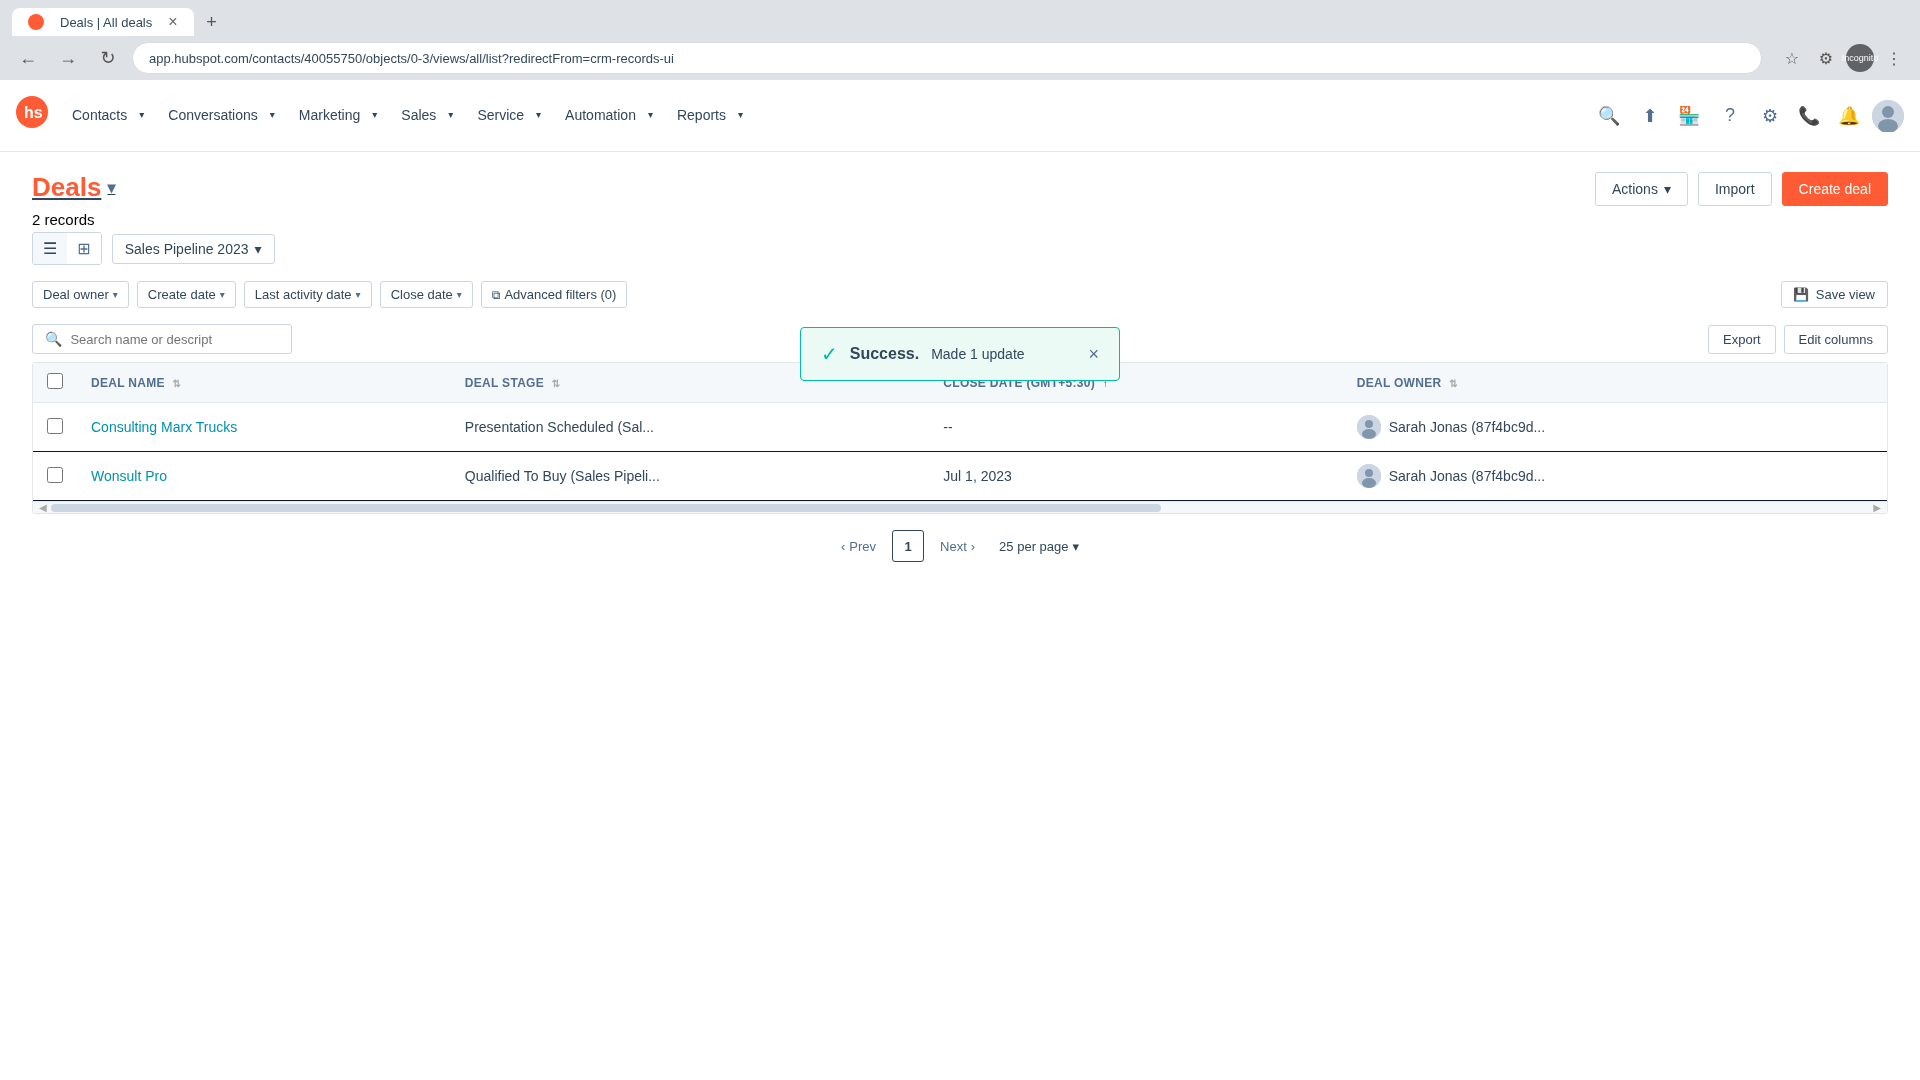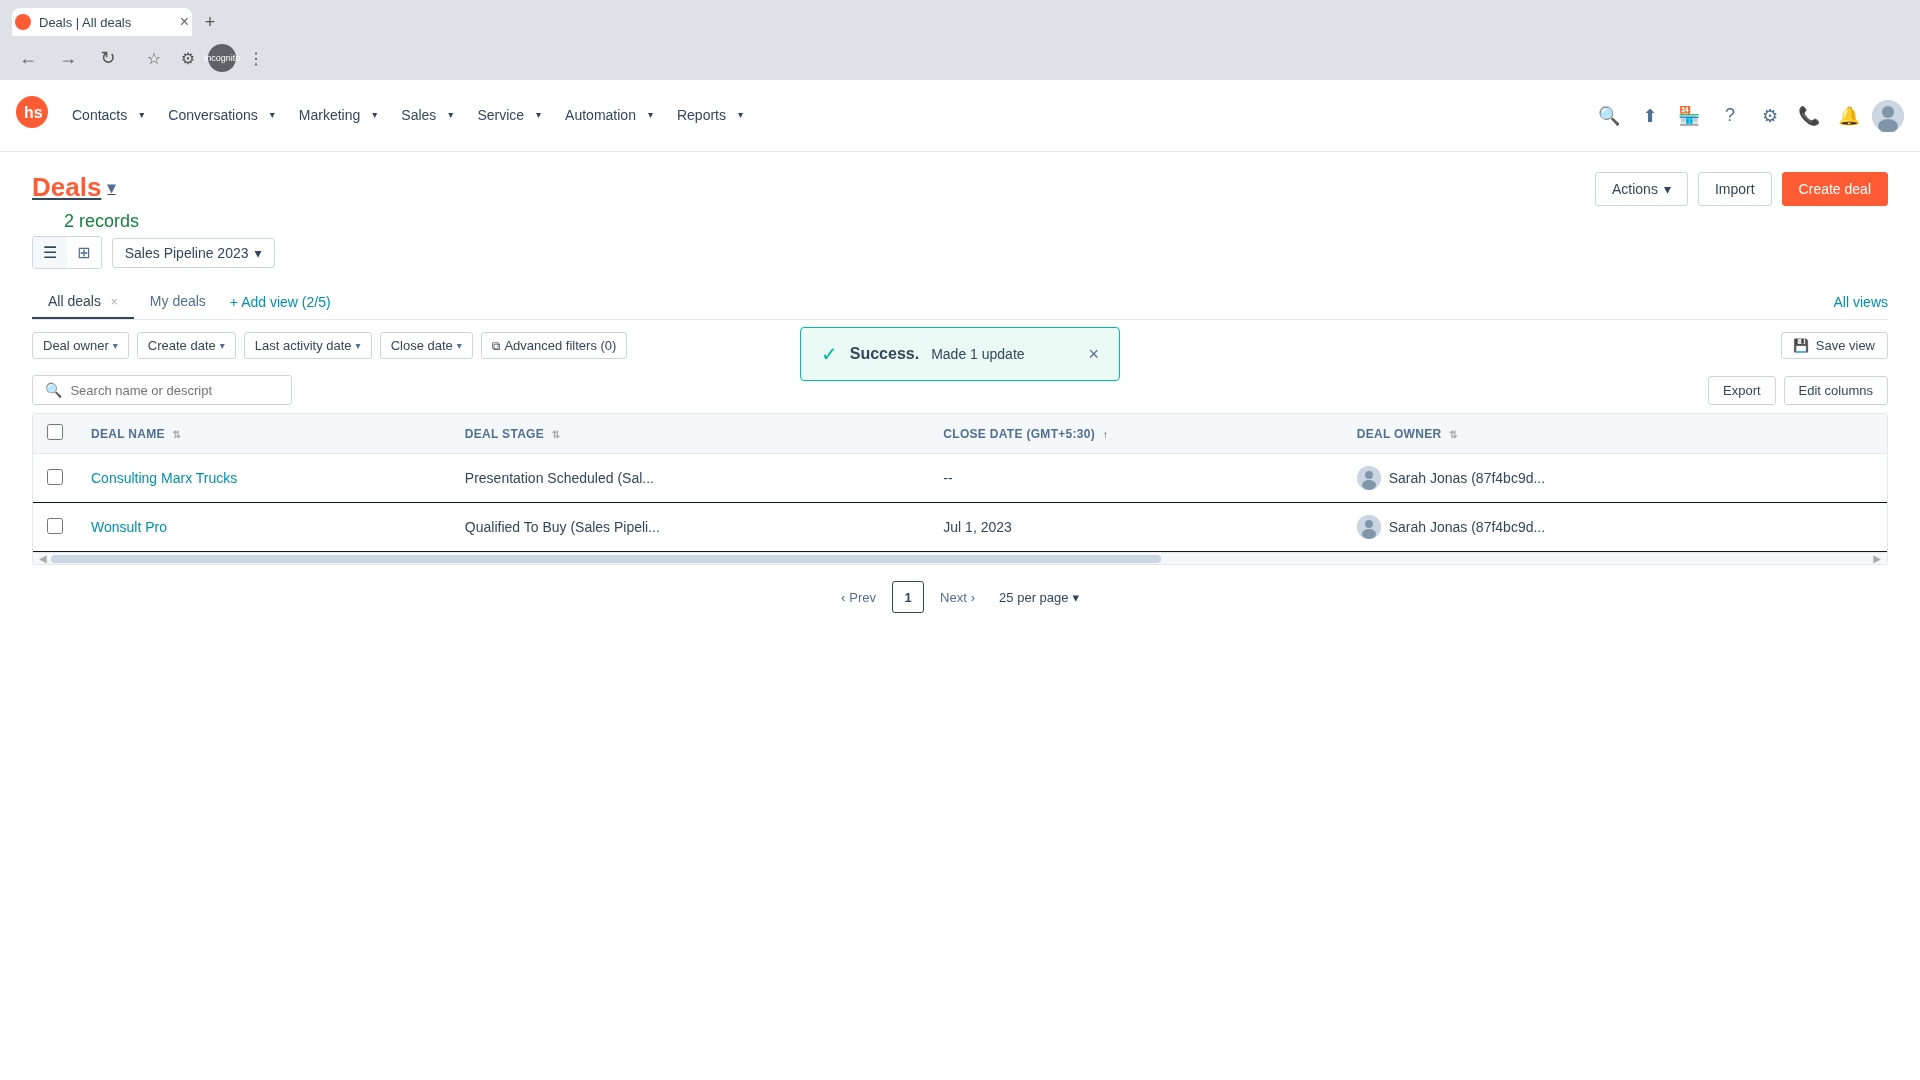--- a/index.html
+++ b/index.html
@@ -1,21 +1,21 @@
 <!DOCTYPE html>
 <html><head>
   <meta charset="utf-8">
   <style>
     * { box-sizing: border-box; margin: 0; padding: 0; }
     body { font-family: -apple-system, BlinkMacSystemFont, 'Segoe UI', sans-serif; font-size: 14px; background: #fff; color: #33475b; }
 
     
     .browser-chrome { background: #dee1e6; padding: 8px 12px 0; }
     .browser-tab-bar { display: flex; align-items: flex-end; gap: 4px; margin-bottom: 0; }
-    .browser-tab { background: #fff; border-radius: 8px 8px 0 0; padding: 6px 3px; display: flex; align-items: center; gap: 8px; font-size: 13px; color: #33475b; min-width: 180px; }
+    .browser-tab { background: #fff; border-radius: 8px 8px 0 0; padding: 6px 16px; display: flex; align-items: center; gap: 16px; font-size: 13px; color: #33475b; min-width: 180px; }
     .browser-tab .tab-favicon { width: 16px; height: 16px; background: #ff5c35; border-radius: 50%; flex-shrink: 0; }
     .browser-tab .tab-close { margin-left: auto; cursor: pointer; color: #666; font-size: 16px; line-height: 1; }
     .browser-tab-new { background: transparent; border: none; width: 28px; height: 28px; border-radius: 50%; display: flex; align-items: center; justify-content: center; cursor: pointer; font-size: 18px; color: #555; }
     .browser-nav-row { display: flex; align-items: center; gap: 8px; padding: 6px 0 6px; background: #dee1e6; }
     .browser-nav-btn { background: none; border: none; cursor: pointer; color: #555; font-size: 18px; width: 32px; height: 32px; display: flex; align-items: center; justify-content: center; border-radius: 50%; }
     .browser-url { flex: 1; background: #fff; border-radius: 24px; height: 32px; display: flex; align-items: center; padding: 0 16px; font-size: 13px; color: #33475b; border: 1px solid #dadce0; }
     .browser-nav-icons { display: flex; align-items: center; gap: 6px; margin-left: 8px; }
     .browser-nav-icon { width: 28px; height: 28px; background: none; border: none; cursor: pointer; color: #555; font-size: 16px; display: flex; align-items: center; justify-content: center; border-radius: 50%; }
     .browser-profile { background: #5f6368; color: #fff; border-radius: 50%; width: 28px; height: 28px; display: flex; align-items: center; justify-content: center; font-size: 12px; }
 
@@ -28,21 +28,21 @@
     .hs-nav-icon-btn { width: 36px; height: 36px; border: none; background: none; cursor: pointer; color: #516f90; font-size: 18px; display: flex; align-items: center; justify-content: center; border-radius: 4px; }
     .hs-avatar { width: 32px; height: 32px; border-radius: 50%; background: #cbd6e2; display: flex; align-items: center; justify-content: center; font-size: 13px; color: #516f90; cursor: pointer; }
 
     
     .main-content { padding: 20px 32px; }
 
     
     .page-header { display: flex; align-items: center; margin-bottom: 8px; text-decoration: underline; }
     .page-title { font-size: 26px; font-weight: 600; color: #ff5c35; display: flex; align-items: center; gap: 6px; }
     .page-title .caret { font-size: 14px; color: #516f90; }
-    .records-count { font-size: 18px; color: #15803d; margin-top: 2px; margin-left: 32px; }
+    .records-count { font-size: 15px; color: #000000; margin-top: 2px; }
 
     .header-row { display: flex; align-items: center; gap: 10px; margin-bottom: 16px; }
     .view-toggle { display: flex; border: 1px solid #cbd6e2; border-radius: 3px; overflow: hidden; }
     .view-btn { background: #fff; border: none; cursor: pointer; padding: 6px 10px; color: #516f90; font-size: 16px; display: flex; align-items: center; }
     .view-btn.active { background: #f5f8fa; color: #33475b; }
     .pipeline-select { display: flex; align-items: center; gap: 6px; border: 1px solid #cbd6e2; border-radius: 3px; padding: 6px 12px; background: #fff; cursor: pointer; font-size: 14px; color: #33475b; }
 
     
     .success-banner { background: #ebfaf5; border: 1px solid #00bda5; border-radius: 4px; padding: 14px 20px; display: flex; align-items: center; gap: 12px; position: absolute; left: 50%; transform: translateX(-50%); top: 175px; min-width: 320px; z-index: 100; }
     .success-text { font-weight: 700; color: #33475b; font-size: 16px; }
@@ -113,20 +113,23 @@
       <span class="tab-favicon"></span>
       <span>Deals | All deals</span>
       <span class="tab-close">×</span>
     </div>
     <button class="browser-tab-new">+</button>
   </div>
   <div class="browser-nav-row">
     <button class="browser-nav-btn">←</button>
     <button class="browser-nav-btn">→</button>
     <button class="browser-nav-btn">↻</button>
+    <div class="browser-url">
+      <span>app.hubspot.com/contacts/40055750/objects/0-3/views/all/list?redirectFrom=crm-records-ui</span>
+    </div>
     <div class="browser-nav-icons">
       <button class="browser-nav-icon">☆</button>
       <button class="browser-nav-icon">⚙</button>
       <button class="browser-nav-icon">
         <div class="browser-profile">
           <span style="font-size:9px;">Incognito</span>
         </div>
       </button>
       <button class="browser-nav-icon">⋮</button>
     </div>
@@ -227,31 +230,20 @@
     </div>
   </div>
 
   <div class="success-banner">
     <span style="color:#00bda5; font-size:20px;">✓</span>
     <span class="success-text">Success.</span>
     <span class="success-sub">Made 1 update</span>
     <button class="success-close">×</button>
   </div>
 
-  <div class="tabs-row">
-    <div class="tab-item active">
-      <span>All deals</span>
-      <span class="tab-close-btn">×</span>
-    </div>
-    <div class="tab-item">
-      <span>My deals</span>
-    </div>
-    <span class="add-view">+ Add view (2/5)</span>
-    <span class="all-views">All views</span>
-  </div>
 
   <div class="filters-row">
     <button class="filter-btn">
       <span>Deal owner</span>
       <span class="caret">▾</span>
     </button>
     <button class="filter-btn">
       <span>Create date</span>
       <span class="caret">▾</span>
     </button>

